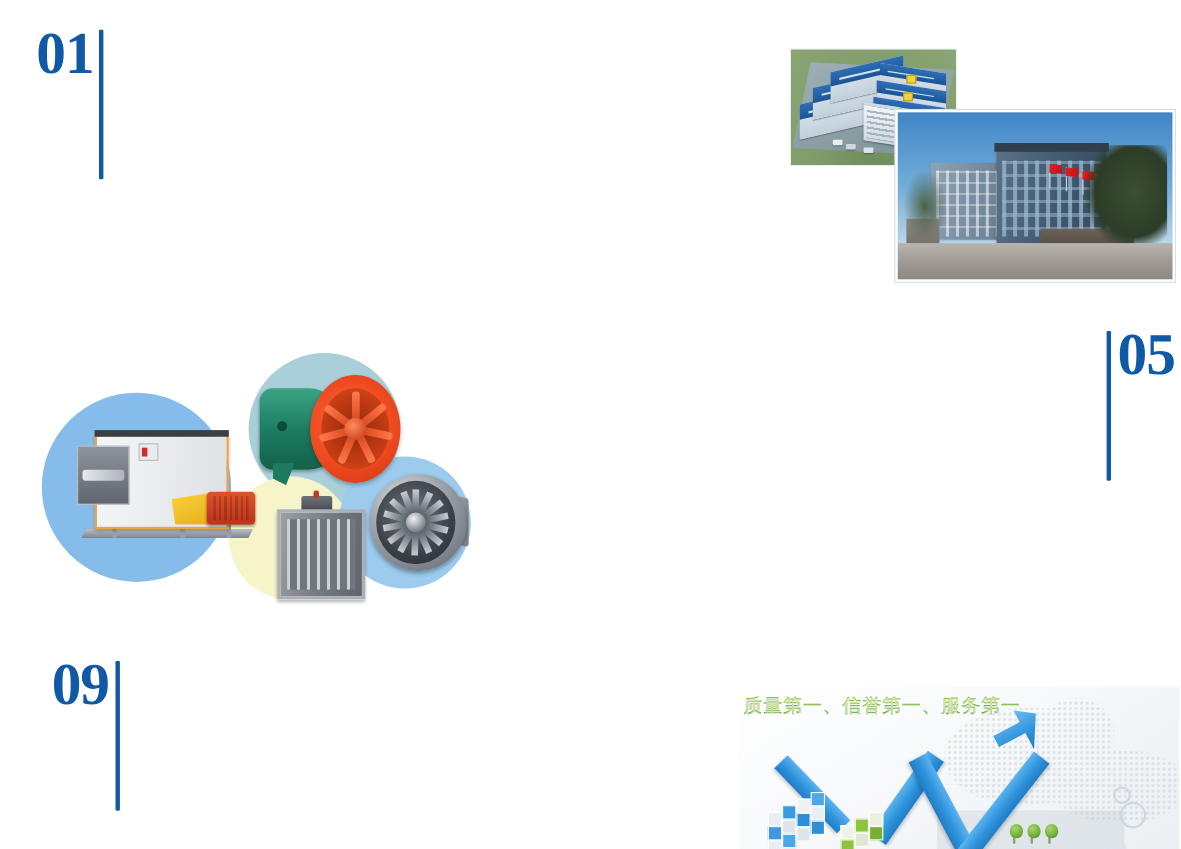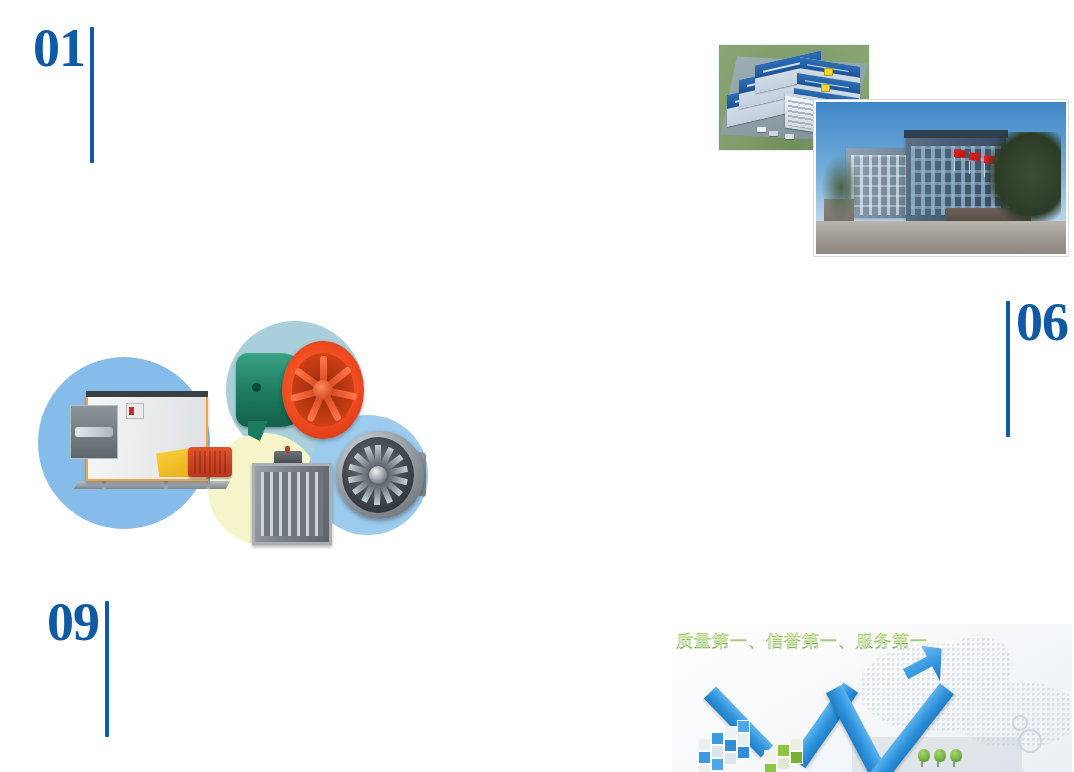--- a/index.html
+++ b/index.html
@@ -257,21 +257,21 @@
 
 <div class="stage">
 
   <div class="marker" id="marker-01">
     <span class="num">01</span>
     <span class="rule"></span>
   </div>
 
   <div class="marker" id="marker-02">
     <span class="rule"></span>
-    <span class="num">06</span>
+    <span class="num">05</span>
   </div>
 
   <div class="marker" id="marker-03">
     <span class="num">09</span>
     <span class="rule"></span>
   </div>
 
   <div class="photo" id="aerial">
     <span class="grass"></span>
     <span class="yard"></span>

